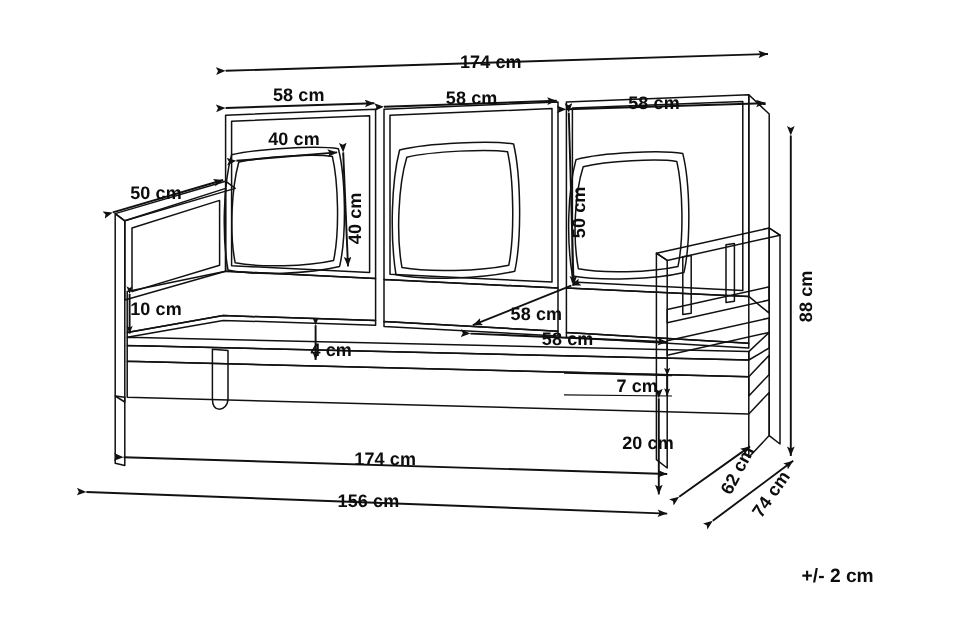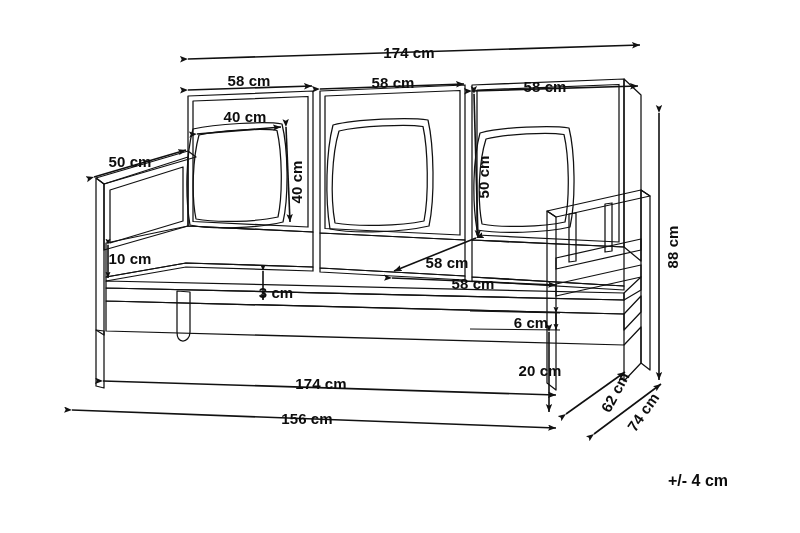--- a/index.html
+++ b/index.html
@@ -194,27 +194,27 @@
   <div id="labels-layer">
       <div class="dim-label flat" style="left: 409px; top: 52px;">174 cm</div>
       <div class="dim-label flat" style="left: 249px; top: 80px;">58 cm</div>
       <div class="dim-label flat" style="left: 393px; top: 82px;">58 cm</div>
       <div class="dim-label flat" style="left: 545px; top: 86px;">58 cm</div>
       <div class="dim-label flat" style="left: 245px; top: 116px;">40 cm</div>
       <div class="dim-label rot90" style="left: 296px; top: 182px;">40 cm</div>
       <div class="dim-label flat" style="left: 130px; top: 161px;">50 cm</div>
       <div class="dim-label rot90" style="left: 483px; top: 177px;">50 cm</div>
       <div class="dim-label flat" style="left: 130px; top: 258px;">10 cm</div>
-      <div class="dim-label flat" style="left: 276px; top: 292px;">3 cm</div>
+      <div class="dim-label flat" style="left: 276px; top: 292px;">4 cm</div>
       <div class="dim-label flat" style="left: 447px; top: 262px;">58 cm</div>
       <div class="dim-label flat" style="left: 473px; top: 283px;">58 cm</div>
       <div class="dim-label rot90" style="left: 672px; top: 247px;">88 cm</div>
-      <div class="dim-label flat" style="left: 531px; top: 322px;">6 cm</div>
+      <div class="dim-label flat" style="left: 531px; top: 322px;">7 cm</div>
       <div class="dim-label flat" style="left: 540px; top: 370px;">20 cm</div>
       <div class="dim-label flat" style="left: 321px; top: 383px;">174 cm</div>
       <div class="dim-label flat" style="left: 307px; top: 418px;">156 cm</div>
       <div class="dim-label rot-diag-62" style="left: 615px; top: 392px;">62 cm</div>
       <div class="dim-label rot-diag-55" style="left: 643px; top: 412px;">74 cm</div>
     </div>
 
-  <div class="tolerance" style="left: 668px; top: 472px;">+/- 4 cm</div>
+  <div class="tolerance" style="left: 668px; top: 472px;">+/- 2 cm</div>
 
 </div>
 
 </body></html>

